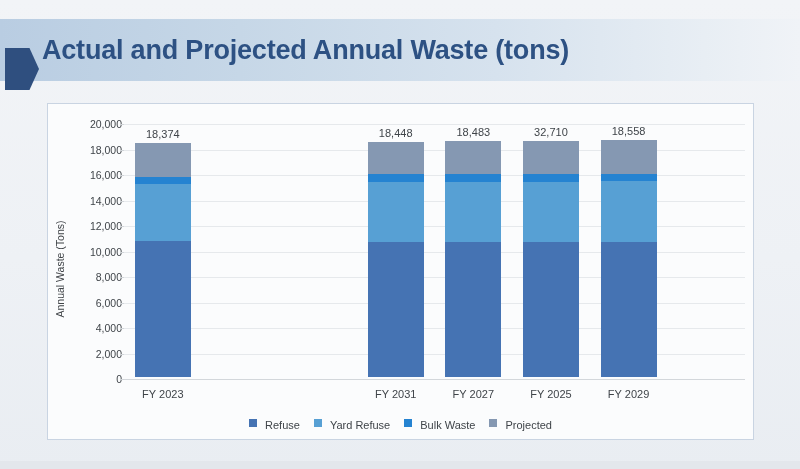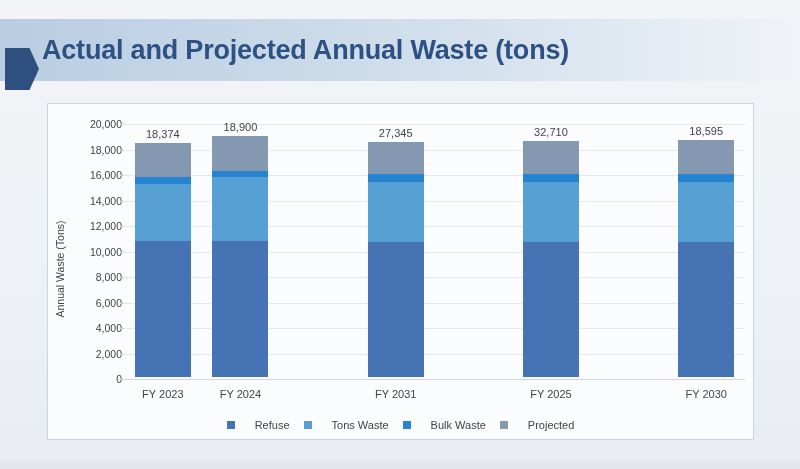--- a/index.html
+++ b/index.html
@@ -90,21 +90,21 @@
   }
   .xlabel {
     position:absolute; left:50%; transform:translateX(-50%);
     font-size:11px; color:#3f4449; white-space:nowrap;
   }
 
   #legend {
     position:absolute; left:0; right:0; bottom:6px; height:16px;
     display:flex; align-items:center; justify-content:center; gap:14px;
   }
-  .legend-item { display:flex; align-items:center; gap:20px; }
+  .legend-item { display:flex; align-items:flex-start; gap:8px; }
   .legend-swatch { width:8px; height:8px; display:block; }
   .legend-label { font-size:11px; color:#3f4449; white-space:nowrap; }
 
   #bottom-strip {
     position:absolute; left:0; bottom:0; width:800px; height:8px;
     background:#e3e7ec;
   }
 </style>
 </head>
 <body>
@@ -166,70 +166,70 @@
           <div class="bar-slot" style="left: 0%; width: 12.5%;">
             <div class="bar" style="height: 255px; bottom: 62px;">
               <div class="seg refuse" title="Refuse: 10645" style="height: 135.724px; bottom: 0px; background: rgb(69, 115, 179);"></div>
               <div class="seg yard" title="Yard Waste: 4492" style="height: 57.273px; bottom: 135.724px; background: rgb(87, 160, 212);"></div>
               <div class="seg bulk" title="Bulk Waste: 573" style="height: 7.30575px; bottom: 192.997px; background: rgb(37, 131, 209);"></div>
               <div class="seg recycling" title="Recycling: 2664" style="height: 33.966px; bottom: 200.302px; background: rgb(133, 152, 178);"></div>
             </div>
             <div class="bar-total" style="top: 23.7315px;">18,374</div>
             <div class="xlabel" style="top: 284px;">FY 2023</div>
           </div>
-          <div class="bar-slot" style="left: 12.5%; width: 12.5%;">
-            <div class="bar" style="height: 255px; bottom: 62px;">
-              <div class="seg refuse" title="Refuse: 10640" style="height: 135.66px; bottom: 0px; background: rgb(69, 115, 179);"></div>
-              <div class="seg yard" title="Yard Waste: 5050" style="height: 64.3875px; bottom: 135.66px; background: rgb(87, 160, 212);"></div>
-              <div class="seg bulk" title="Bulk Waste: 470" style="height: 5.9925px; bottom: 200.047px; background: rgb(37, 131, 209);"></div>
-              <div class="seg recycling" title="Recycling: 2740" style="height: 34.935px; bottom: 206.04px; background: rgb(133, 152, 178);"></div>
-            </div>
-            <div class="bar-total" style="top: 17.025px;">18,900</div>
-            <div class="xlabel" style="top: 284px;">FY 2024</div>
-          </div>
           <div class="bar-slot" style="left: 37.5%; width: 12.5%;">
             <div class="bar" style="height: 255px; bottom: 62px;">
               <div class="seg refuse" title="Refuse: 10595" style="height: 135.086px; bottom: 0px; background: rgb(69, 115, 179);"></div>
               <div class="seg yard" title="Yard Waste: 4695" style="height: 59.8612px; bottom: 135.086px; background: rgb(87, 160, 212);"></div>
               <div class="seg bulk" title="Bulk Waste: 600" style="height: 7.65px; bottom: 194.947px; background: rgb(37, 131, 209);"></div>
               <div class="seg recycling" title="Recycling: 2558" style="height: 32.6145px; bottom: 202.597px; background: rgb(133, 152, 178);"></div>
             </div>
-            <div class="bar-total" style="top: 22.788px;">27,345</div>
+            <div class="bar-total" style="top: 22.788px;">18,448</div>
             <div class="xlabel" style="top: 284px;">FY 2031</div>
+          </div>
+          <div class="bar-slot" style="left: 50%; width: 12.5%;">
+            <div class="bar" style="height: 255px; bottom: 62px;">
+              <div class="seg refuse" title="Refuse: 10600" style="height: 135.15px; bottom: 0px; background: rgb(69, 115, 179);"></div>
+              <div class="seg yard" title="Yard Waste: 4710" style="height: 60.0525px; bottom: 135.15px; background: rgb(87, 160, 212);"></div>
+              <div class="seg bulk" title="Bulk Waste: 600" style="height: 7.65px; bottom: 195.202px; background: rgb(37, 131, 209);"></div>
+              <div class="seg recycling" title="Recycling: 2573" style="height: 32.8057px; bottom: 202.852px; background: rgb(133, 152, 178);"></div>
+            </div>
+            <div class="bar-total" style="top: 22.3417px;">18,483</div>
+            <div class="xlabel" style="top: 284px;">FY 2027</div>
           </div>
           <div class="bar-slot" style="left: 62.5%; width: 12.5%;">
             <div class="bar" style="height: 255px; bottom: 62px;">
               <div class="seg refuse" title="Refuse: 10605" style="height: 135.214px; bottom: 0px; background: rgb(69, 115, 179);"></div>
               <div class="seg yard" title="Yard Waste: 4720" style="height: 60.18px; bottom: 135.214px; background: rgb(87, 160, 212);"></div>
               <div class="seg bulk" title="Bulk Waste: 600" style="height: 7.65px; bottom: 195.394px; background: rgb(37, 131, 209);"></div>
               <div class="seg recycling" title="Recycling: 2596" style="height: 33.099px; bottom: 203.044px; background: rgb(133, 152, 178);"></div>
             </div>
             <div class="bar-total" style="top: 21.8572px;">32,710</div>
             <div class="xlabel" style="top: 284px;">FY 2025</div>
           </div>
-          <div class="bar-slot" style="left: 87.5%; width: 12.5%;">
-            <div class="bar" style="height: 255px; bottom: 62px;">
-              <div class="seg refuse" title="Refuse: 10615" style="height: 135.341px; bottom: 0px; background: rgb(69, 115, 179);"></div>
-              <div class="seg yard" title="Yard Waste: 4705" style="height: 59.9887px; bottom: 135.341px; background: rgb(87, 160, 212);"></div>
-              <div class="seg bulk" title="Bulk Waste: 605" style="height: 7.71375px; bottom: 195.33px; background: rgb(37, 131, 209);"></div>
-              <div class="seg recycling" title="Recycling: 2670" style="height: 34.0425px; bottom: 203.044px; background: rgb(133, 152, 178);"></div>
-            </div>
-            <div class="bar-total" style="top: 20.9138px;">18,595</div>
-            <div class="xlabel" style="top: 284px;">FY 2030</div>
+          <div class="bar-slot" style="left: 75%; width: 12.5%;">
+            <div class="bar" style="height: 255px; bottom: 62px;">
+              <div class="seg refuse" title="Refuse: 10610" style="height: 135.278px; bottom: 0px; background: rgb(69, 115, 179);"></div>
+              <div class="seg yard" title="Yard Waste: 4730" style="height: 60.3075px; bottom: 135.278px; background: rgb(87, 160, 212);"></div>
+              <div class="seg bulk" title="Bulk Waste: 600" style="height: 7.65px; bottom: 195.585px; background: rgb(37, 131, 209);"></div>
+              <div class="seg recycling" title="Recycling: 2618" style="height: 33.3795px; bottom: 203.235px; background: rgb(133, 152, 178);"></div>
+            </div>
+            <div class="bar-total" style="top: 21.3855px;">18,558</div>
+            <div class="xlabel" style="top: 284px;">FY 2029</div>
           </div>
         </div>
 
       <div id="legend">
           <div class="legend-item">
             <span class="legend-swatch" style="background: rgb(69, 115, 179);"></span>
             <span class="legend-label">Refuse</span>
           </div>
           <div class="legend-item">
             <span class="legend-swatch" style="background: rgb(87, 160, 212);"></span>
-            <span class="legend-label">Tons Waste</span>
+            <span class="legend-label">Yard Refuse</span>
           </div>
           <div class="legend-item">
             <span class="legend-swatch" style="background: rgb(37, 131, 209);"></span>
             <span class="legend-label">Bulk Waste</span>
           </div>
           <div class="legend-item">
             <span class="legend-swatch" style="background: rgb(133, 152, 178);"></span>
             <span class="legend-label">Projected</span>
           </div>
         </div>

